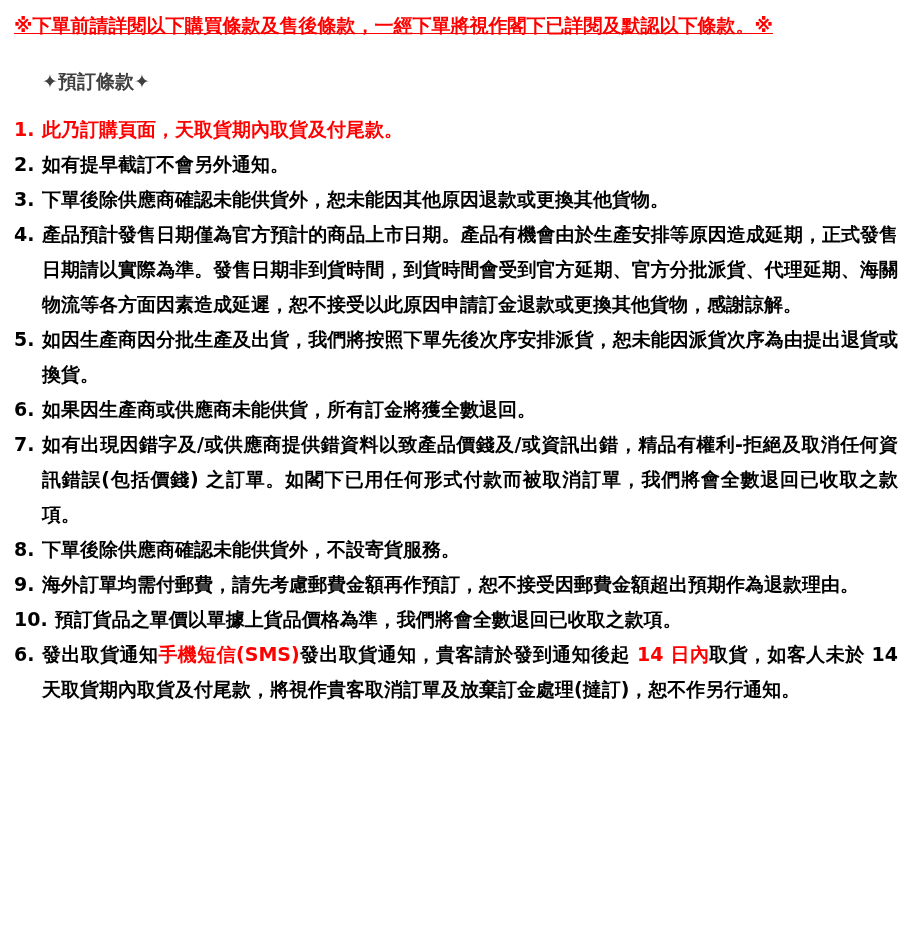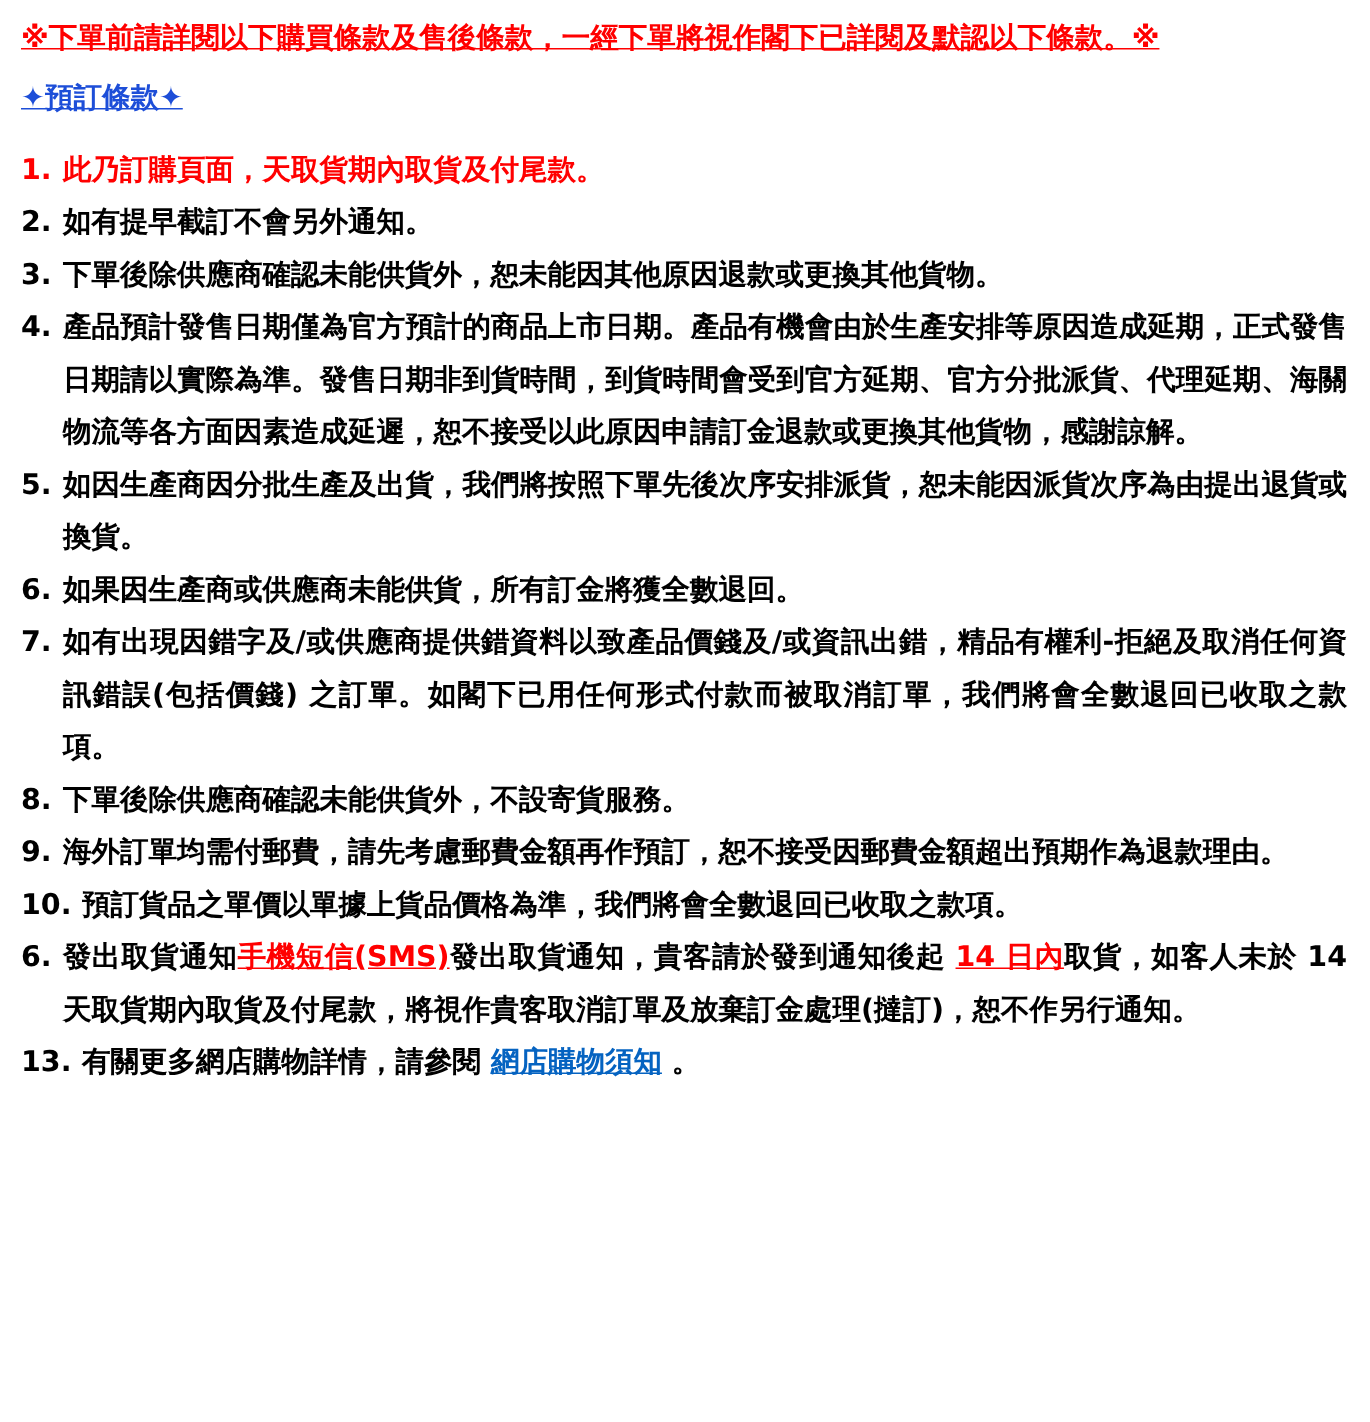--- a/index.html
+++ b/index.html
@@ -13,45 +13,44 @@
   .page {
     padding: 8px 15px 12px 14px;
     font-size: 19px;
     line-height: 35px;
   }
   .notice {
     font-size: 19px;
     font-weight: 700;
     color: #FF0000;
     text-decoration: underline;
-    margin-bottom: 5px;
+    margin-bottom: 21px;
   }
   .section {
     font-size: 19px;
     font-weight: 700;
-    color: #1d4ed8;
-    text-decoration: underline;
+    color: #404040;
     margin-bottom: 13px;
+    margin-left: 28px;
   }
   .terms-list { display: block; }
   .term-item { display: flex; align-items: flex-start; }
   .term-num {
     min-width: 28px;
     padding-right: 7px;
     white-space: nowrap;
     flex-shrink: 0;
   }
   .term-text {
     flex: 1;
     text-align: justify;
     text-justify: inter-ideograph;
   }
   .seg-red-underline {
     color: #FF0000;
-    text-decoration: underline;
   }
   .seg-link {
     color: #0563C1;
     text-decoration: underline;
     cursor: pointer;
   }
 </style>
 </head>
 <body>
 
@@ -110,18 +109,14 @@
     <span class="term-num">10.</span>
     <span class="term-text"><span>預訂貨品之單價以單據上貨品價格為準，我們將會全數退回已收取之款項。</span></span>
   </div>
 
   <div class="term-item">
     <span class="term-num">6.</span>
     <span class="term-text"><span>發出取貨通知</span><span class="seg-red-underline">手機短信(SMS)</span><span>發出取貨通知，貴客請於發到通知後起 </span><span class="seg-red-underline">14 日內</span><span>取貨，如客人未於 14 天取貨期內取貨及付尾款，將視作貴客取消訂單及放棄訂金處理(撻訂)，恕不作另行通知。</span></span>
   </div>
 
 
-  <div class="term-item">
-    <span class="term-num">13.</span>
-    <span class="term-text"><span>有關更多網店購物詳情，請參閱 </span><a class="seg-link">網店購物須知</a><span> 。</span></span>
-  </div>
 </div>
 </div>
 
 </body></html>

